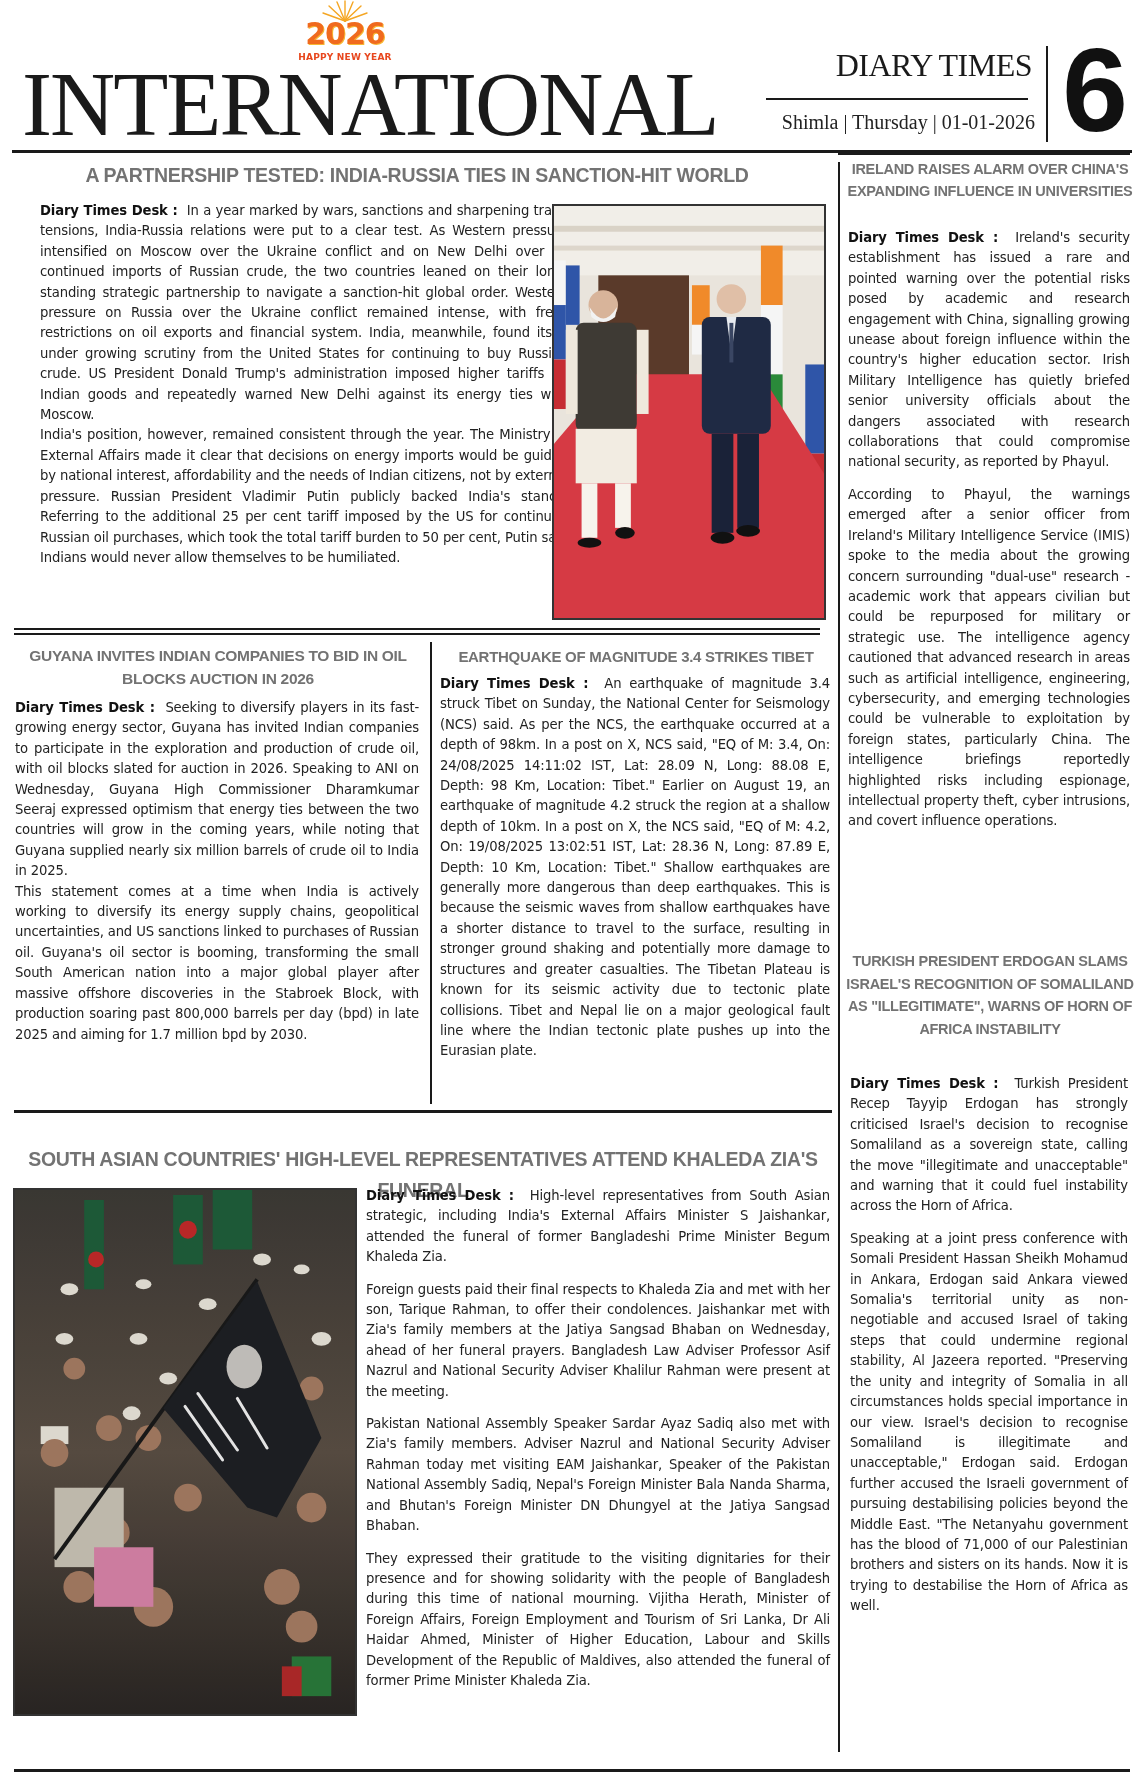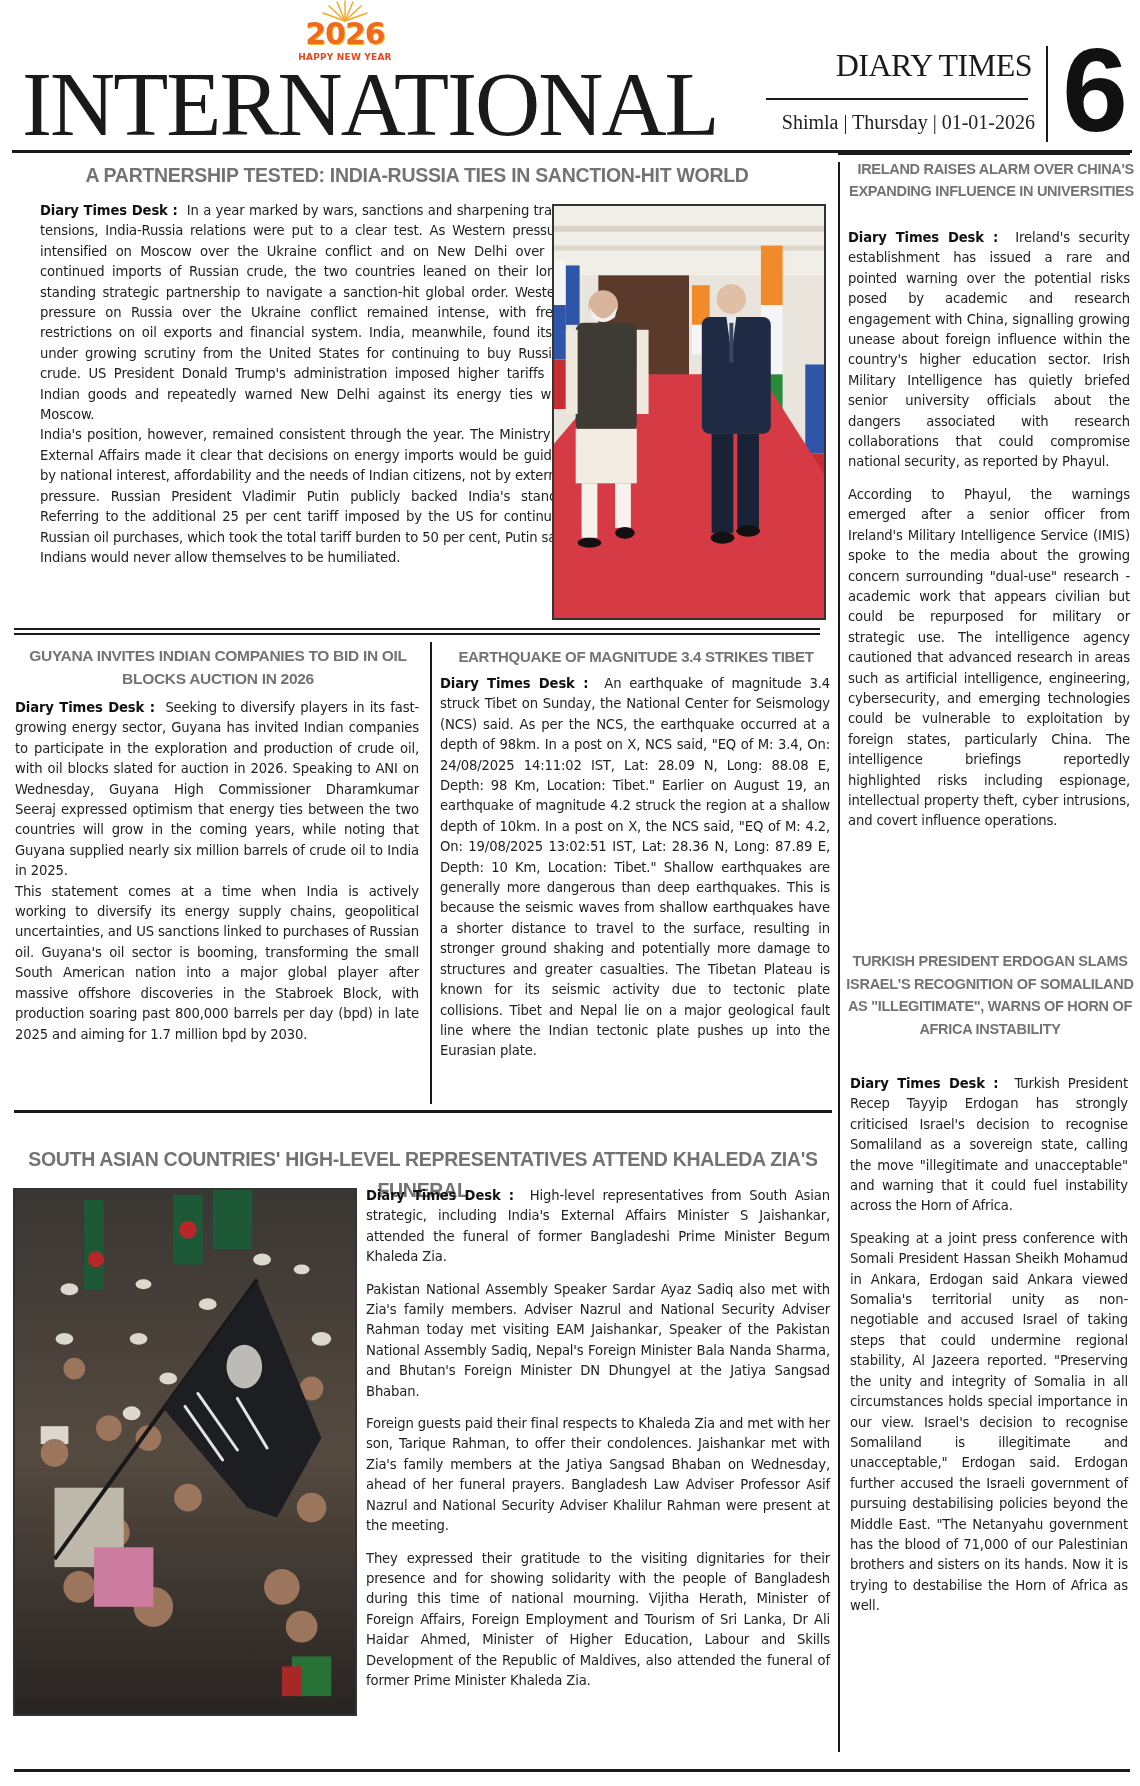--- a/index.html
+++ b/index.html
@@ -144,21 +144,21 @@
   </div>
 </article>
 
 <div class="abs rule" style="left:14px; top:628px; width:806px; height:2px;"></div>
 <div class="abs rule" style="left:14px; top:633px; width:806px; height:2px;"></div>
 
 <div class="abs vdiv" style="left:838px; top:162px; width:2px; height:1590px;"></div>
 <div class="abs rule" style="left:838px; top:153px; width:292px; height:2px;"></div>
 
 <article>
-  <div class="abs hl" style="left:846px; top:158px; width:288px; font-size:14.5px; line-height:22px;text-align:right;">IRELAND RAISES ALARM OVER CHINA'S EXPANDING INFLUENCE IN UNIVERSITIES</div>
+  <div class="abs hl" style="left:846px; top:158px; width:288px; font-size:14.5px; line-height:22px;">IRELAND RAISES ALARM OVER CHINA'S EXPANDING INFLUENCE IN UNIVERSITIES</div>
   <div class="abs body" style="left:848px; top:228px; width:282px;">
     <p><span class="byline">Diary Times Desk :</span>&nbsp; <span>Ireland's security establishment has issued a rare and pointed warning over the potential risks posed by academic and research engagement with China, signalling growing unease about foreign influence within the country's higher education sector. Irish Military Intelligence has quietly briefed senior university officials about the dangers associated with research collaborations that could compromise national security, as reported by Phayul.</span></p>
     <p class="gap">According to Phayul, the warnings emerged after a senior officer from Ireland's Military Intelligence Service (IMIS) spoke to the media about the growing concern surrounding "dual-use" research - academic work that appears civilian but could be repurposed for military or strategic use. The intelligence agency cautioned that advanced research in areas such as artificial intelligence, engineering, cybersecurity, and emerging technologies could be vulnerable to exploitation by foreign states, particularly China. The intelligence briefings reportedly highlighted risks including espionage, intellectual property theft, cyber intrusions, and covert influence operations.</p>
   </div>
 </article>
 
 <article>
   <div class="abs hl" style="left:846px; top:950px; width:288px; font-size:14.5px; line-height:22.5px;">TURKISH PRESIDENT ERDOGAN SLAMS ISRAEL'S RECOGNITION OF SOMALILAND AS "ILLEGITIMATE", WARNS OF HORN OF AFRICA INSTABILITY</div>
   <div class="abs body" style="left:850px; top:1074px; width:278px;">
     <p><span class="byline">Diary Times Desk :</span>&nbsp; <span>Turkish President Recep Tayyip Erdogan has strongly criticised Israel's decision to recognise Somaliland as a sovereign state, calling the move "illegitimate and unacceptable" and warning that it could fuel instability across the Horn of Africa.</span></p>
@@ -240,19 +240,19 @@
       <g stroke="#f0f0f0" stroke-width="3" stroke-linecap="round">
         <line x1="185" y1="205" x2="225" y2="262"></line>
         <line x1="172" y1="218" x2="210" y2="272"></line>
         <line x1="225" y1="210" x2="255" y2="260"></line>
       </g>
       <rect x="0" y="0" width="344" height="528" fill="#000" opacity="0.05"></rect>
     </svg>
   </div>
   <div class="abs body" style="left:366px; top:1186px; width:464px;">
     <p><span class="byline">Diary Times Desk :</span>&nbsp; <span>High-level representatives from South Asian strategic, including India's External Affairs Minister S Jaishankar, attended the funeral of former Bangladeshi Prime Minister Begum Khaleda Zia.</span></p>
+    <p class="gap">Foreign guests paid their final respects to Khaleda Zia and met with her son, Tarique Rahman, to offer their condolences. Jaishankar met with Zia's family members at the Jatiya Sangsad Bhaban on Wednesday, ahead of her funeral prayers. Bangladesh Law Adviser Professor Asif Nazrul and National Security Adviser Khalilur Rahman were present at the meeting.</p>
     <p class="gap">Pakistan National Assembly Speaker Sardar Ayaz Sadiq also met with Zia's family members. Adviser Nazrul and National Security Adviser Rahman today met visiting EAM Jaishankar, Speaker of the Pakistan National Assembly Sadiq, Nepal's Foreign Minister Bala Nanda Sharma, and Bhutan's Foreign Minister DN Dhungyel at the Jatiya Sangsad Bhaban.</p>
-    <p class="gap">Foreign guests paid their final respects to Khaleda Zia and met with her son, Tarique Rahman, to offer their condolences. Jaishankar met with Zia's family members at the Jatiya Sangsad Bhaban on Wednesday, ahead of her funeral prayers. Bangladesh Law Adviser Professor Asif Nazrul and National Security Adviser Khalilur Rahman were present at the meeting.</p>
     <p class="gap">They expressed their gratitude to the visiting dignitaries for their presence and for showing solidarity with the people of Bangladesh during this time of national mourning. Vijitha Herath, Minister of Foreign Affairs, Foreign Employment and Tourism of Sri Lanka, Dr Ali Haidar Ahmed, Minister of Higher Education, Labour and Skills Development of the Republic of Maldives, also attended the funeral of former Prime Minister Khaleda Zia.</p>
   </div>
 </article>
 
 <div class="abs rule" style="left:14px; top:1769px; width:1116px; height:3px;"></div>
 
 </body></html>

